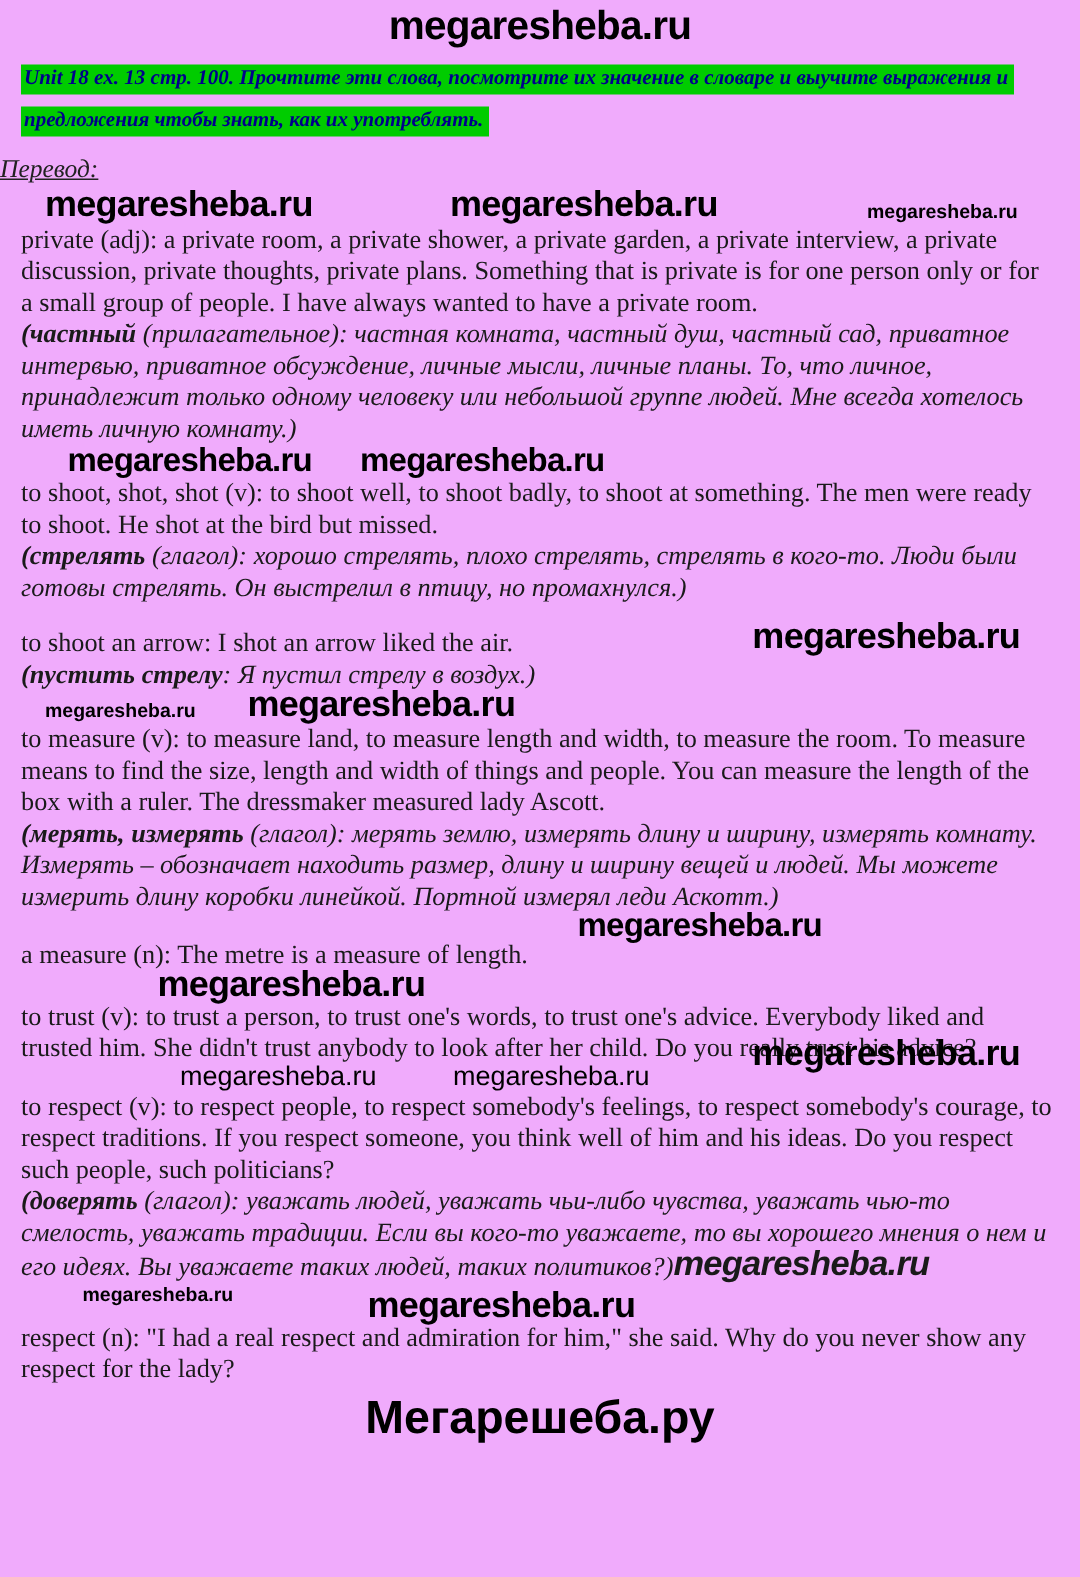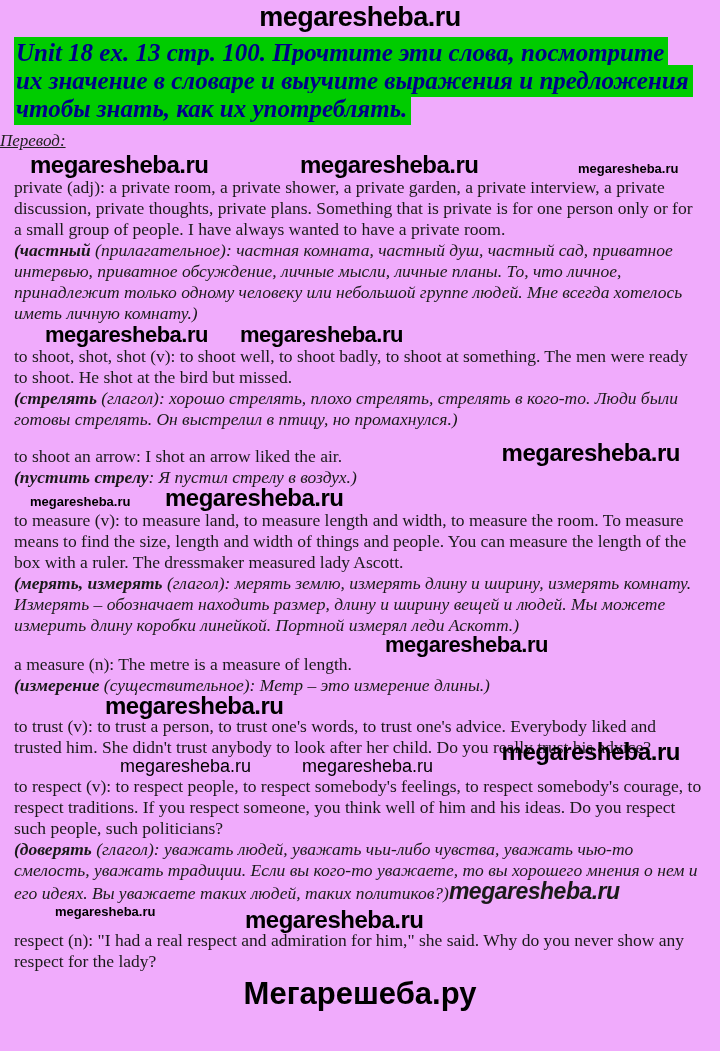--- a/index.html
+++ b/index.html
@@ -10,21 +10,21 @@
   }
   .site-title {
     padding-top:2px; text-align:center;
     font-family:"Liberation Sans", sans-serif;
     font-weight:700; font-size:27px; letter-spacing:-0.5px; color:#000;
   }
   .task { margin:6px 26px 0 14px; }
   .hl {
     background:#00cc00; color:#00008b;
     font-weight:700; font-style:italic;
-    font-size:25px; line-height:28px;
+    font-size:14px; line-height:28px;
     padding:2px 4px 3px 2px;
     -webkit-box-decoration-break:clone; box-decoration-break:clone;
   }
   .perevod {
     margin:8px 0 0 0; font-style:italic; font-size:17px;
     text-decoration:underline; color:#222; height:20px;
   }
   .wm-row { position:relative; margin:0 0 0 0; }
   .wm {
     position:absolute; white-space:nowrap; color:#000;
@@ -102,21 +102,20 @@
     <p class="en"><span class="term">to measure</span><span> (v): to measure land, to measure length and width, to measure the room. To measure means to find the size, length and width of things and people. You can measure the length of the box with a ruler. The dressmaker measured lady Ascott.</span></p>
     <p class="ru"><span class="ru-term">(мерять, измерять</span><span> (глагол): мерять землю, измерять длину и ширину, измерять комнату. Измерять – обозначает находить размер, длину и ширину вещей и людей. Мы можете измерить длину коробки линейкой. Портной измерял леди Аскотт.)</span></p>
   </div>
 
   <div class="wm-row h18">
     <span class="wm wm-md" style="left:385px; top:-4px;">megaresheba.ru</span>
   </div>
 
   <div class="entry">
     <p class="en"><span class="term">a measure</span><span> (n): The metre is a measure of length.</span></p>
-    <p class="ru"><span class="ru-term">(измерение</span><span> (существительное): Метр – это измерение длины.)</span></p>
   </div>
 
   <div class="wm-row h20">
     <span class="wm wm-lg" style="left:105px; top:-4px;">megaresheba.ru</span>
   </div>
 
   <div class="entry">
     <span class="wm wm-lg" style="bottom:-4px; right:24px;">megaresheba.ru</span>
     <p class="en"><span class="term">to trust</span><span> (v): to trust a person, to trust one's words, to trust one's advice. Everybody liked and trusted him. She didn't trust anybody to look after her child. Do you really trust his advice?</span></p>
   </div>

